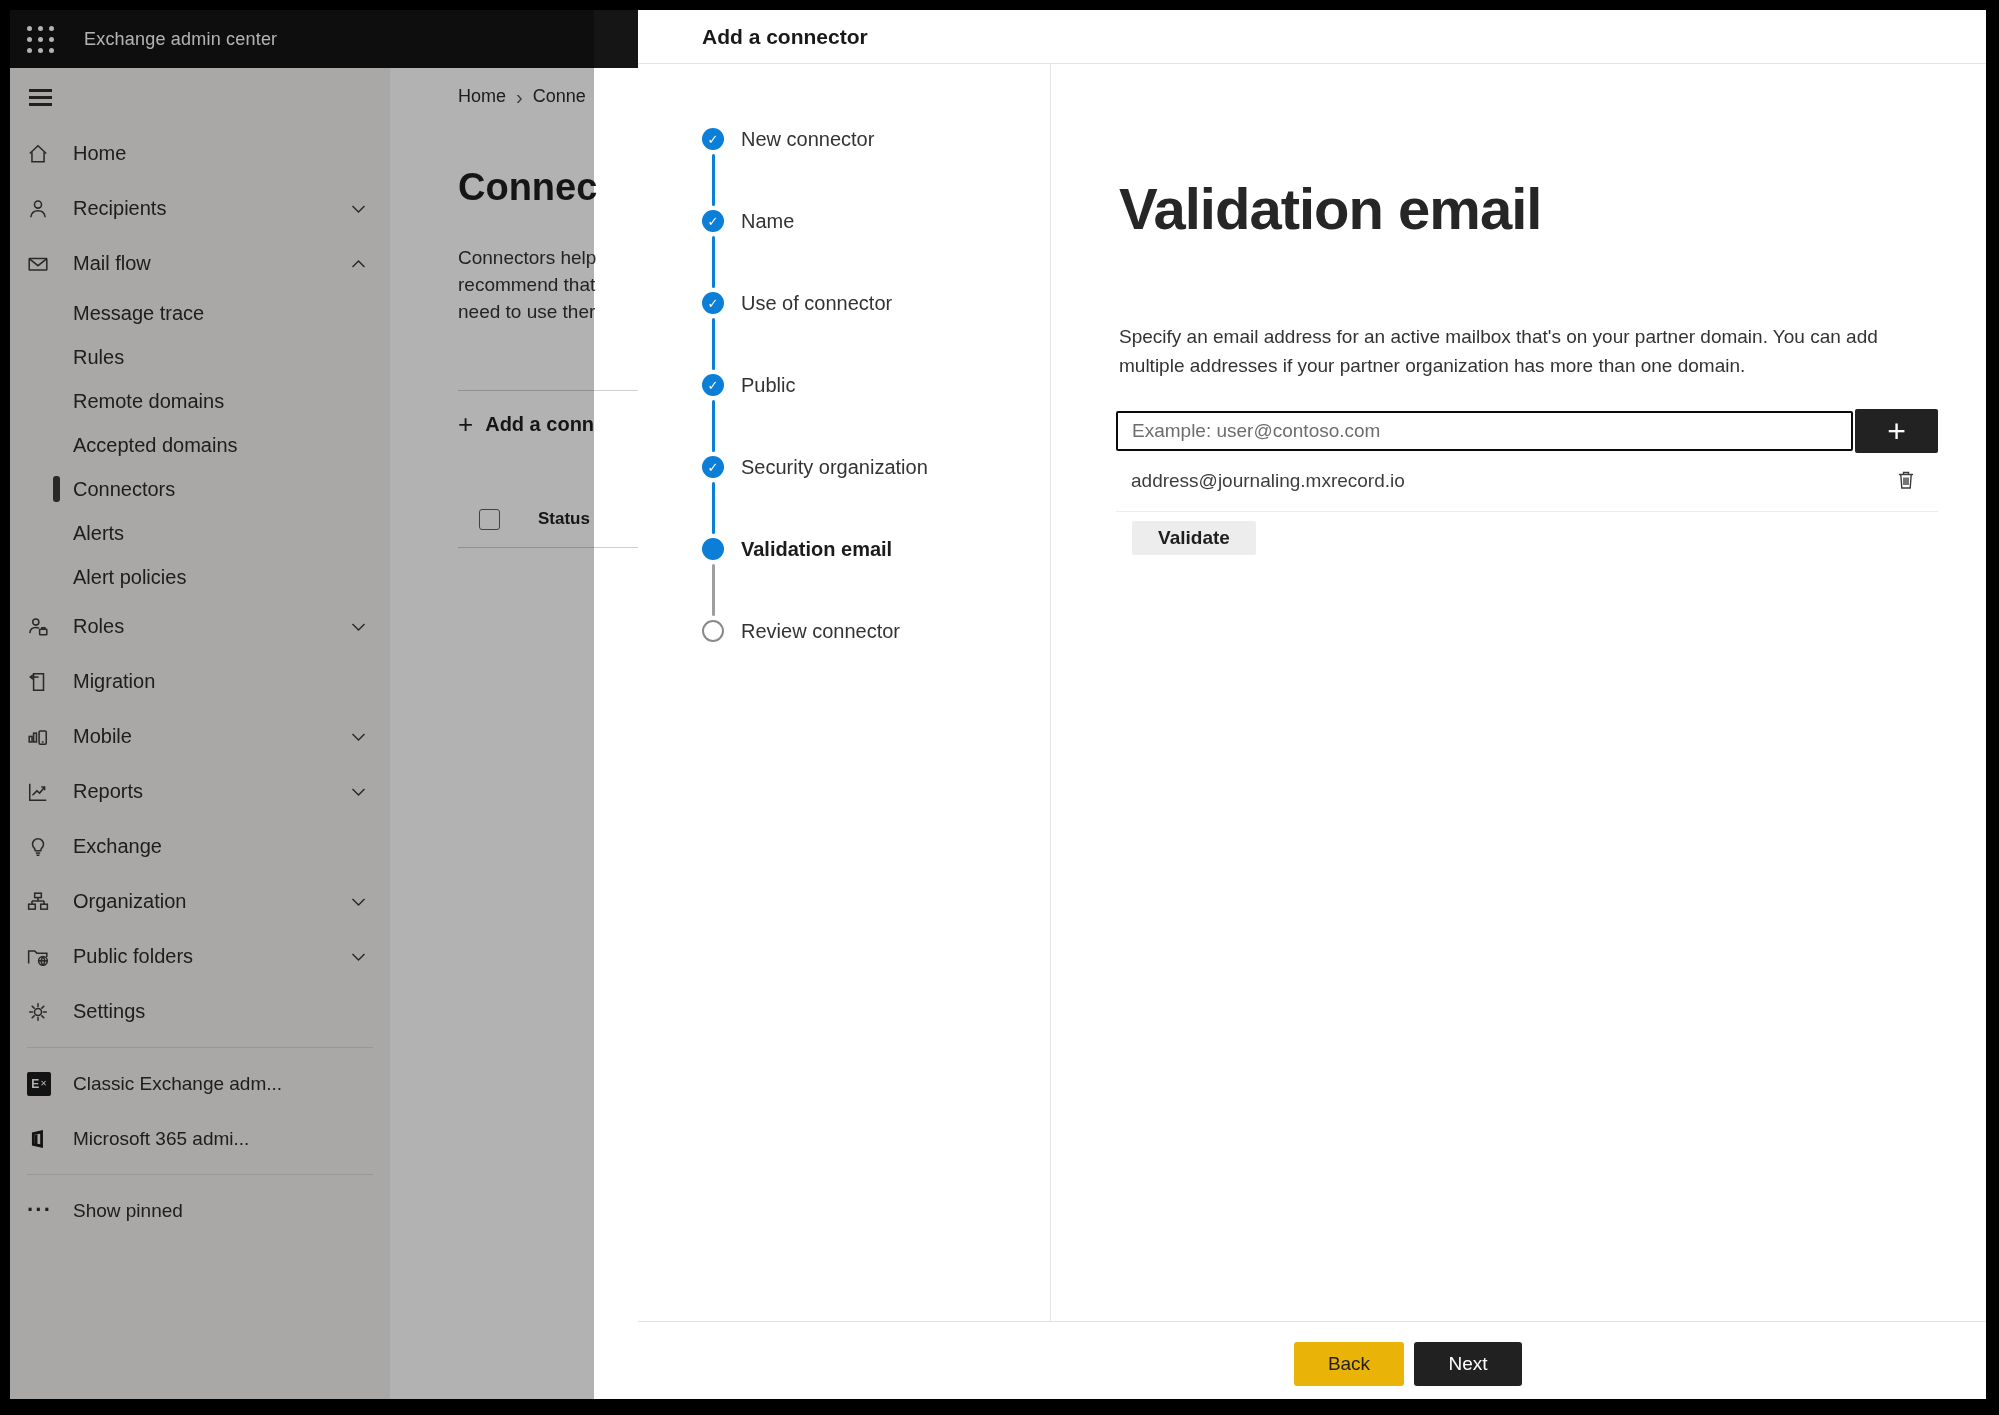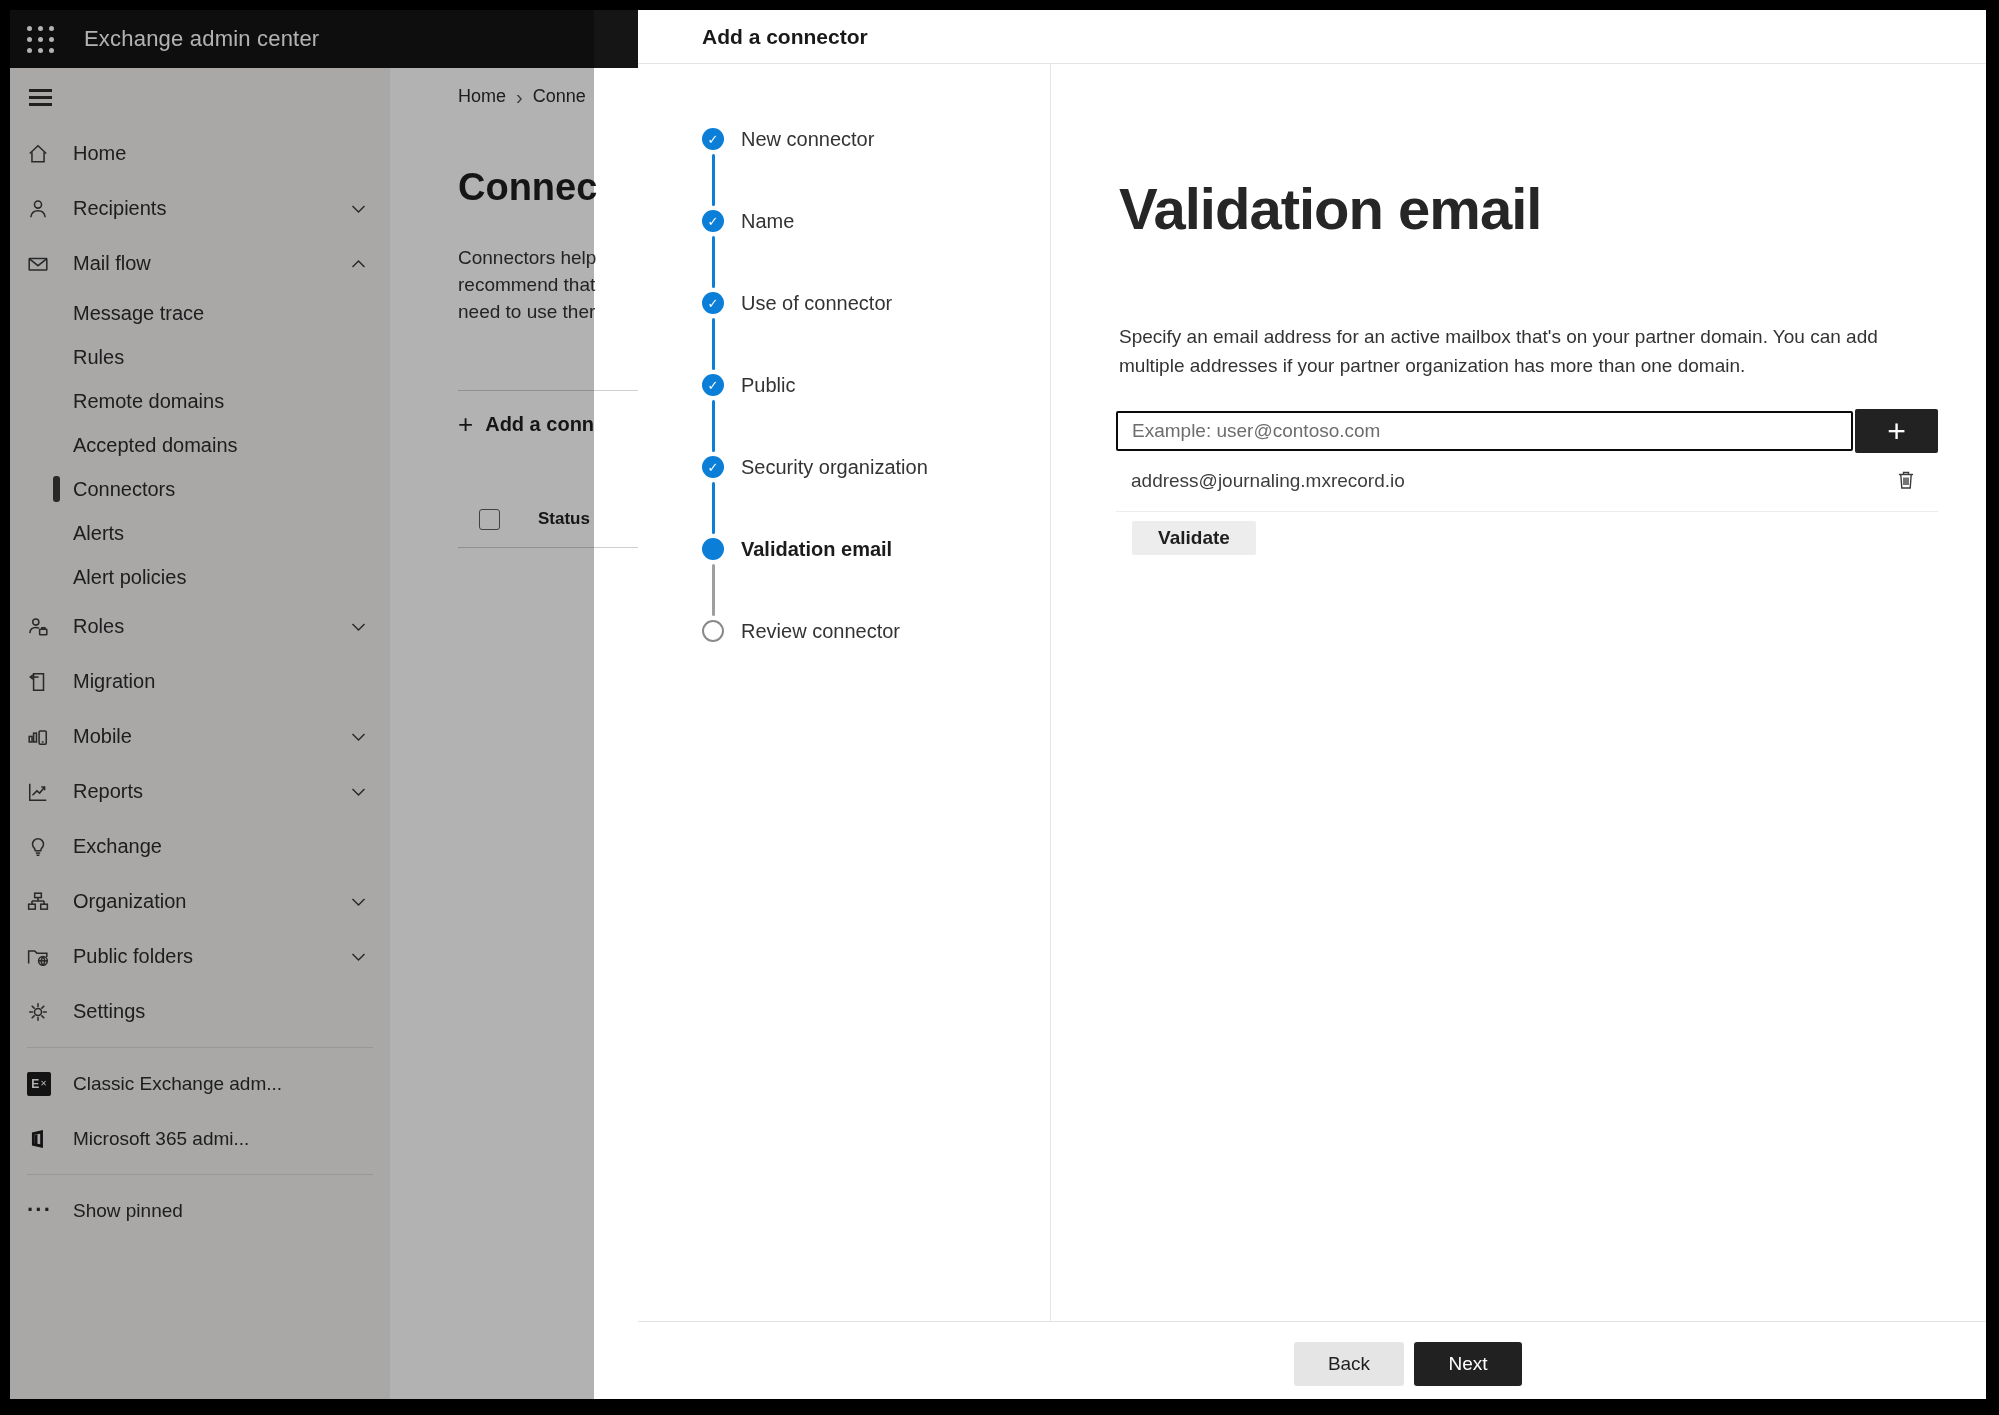--- a/index.html
+++ b/index.html
@@ -4,21 +4,21 @@
 <style>
   html,body{margin:0;padding:0;background:#000;font-family:"Liberation Sans","DejaVu Sans",sans-serif;}
   .frame{position:relative;width:1999px;height:1415px;background:#000;overflow:hidden;}
   .app{position:absolute;left:10px;top:10px;width:1976px;height:1389px;background:#fff;overflow:hidden;}
 
   
   .app-header{position:absolute;left:0;top:0;width:100%;height:58px;background:#151515;}
   .waffle{position:absolute;left:17px;top:13px;width:44px;height:32px;display:flex;align-items:center;justify-content:flex-start;cursor:pointer;}
   .waffle-grid{display:grid;grid-template-columns:repeat(3,5px);grid-template-rows:repeat(3,5px);gap:6px;}
   .waffle-grid i{background:#fff;border-radius:50%;}
-  .app-title{position:absolute;left:74px;top:0;height:58px;line-height:58px;color:#ffffff;font-size:22px;font-weight:400;letter-spacing:.2px;}
+  .app-title{position:absolute;left:74px;top:0;height:58px;line-height:58px;color:#ffffff;font-size:18px;font-weight:400;letter-spacing:.2px;}
 
   
   .sidebar{position:absolute;left:0;top:58px;width:380px;bottom:0;background:#f2f1f0;overflow:hidden;}
   .burger{margin:10px 0 8px 0;height:40px;position:relative;cursor:pointer;}
   .burger .bars{position:absolute;left:19px;top:11px;width:23px;height:17px;}
   .burger .bars i{display:block;height:2.5px;background:#2f2f2f;margin-bottom:4.5px;}
   .nav-item{position:relative;height:55px;cursor:pointer;}
   .nav-item.sub{height:44px;}
   .nav-icon{position:absolute;left:17px;top:50%;margin-top:-11px;width:22px;height:22px;color:#3c3c3c;}
   .nav-icon svg{width:22px;height:22px;display:block;}
@@ -78,21 +78,21 @@
   .email-input::placeholder{color:#6d6d6d;opacity:1;}
   .plus-btn{position:absolute;left:803px;top:345px;width:83px;height:44px;background:#222;border:none;border-radius:2px;color:#fff;font-size:32px;font-weight:300;line-height:40px;cursor:pointer;display:flex;align-items:center;justify-content:center;padding:0;}
   .address-row{position:absolute;left:0;top:397px;width:900px;height:40px;}
   .address-text{position:absolute;left:79px;top:0;line-height:40px;font-size:19px;color:#3d3d3d;white-space:nowrap;}
   .trash-btn{position:absolute;left:839px;top:5px;width:30px;height:30px;background:none;border:none;padding:0;cursor:pointer;color:#3a3a3a;display:flex;align-items:center;justify-content:center;}
   .addr-divider{position:absolute;left:64px;top:447px;width:822px;height:1px;background:#ececec;}
   .validate-btn{position:absolute;left:80px;top:457px;width:124px;height:34px;background:#ededed;border:none;border-radius:2px;font-size:19px;font-weight:600;color:#1f1f1f;font-family:"Liberation Sans",sans-serif;cursor:pointer;}
 
   
   .panel-footer{position:absolute;left:0;bottom:0;width:100%;height:77px;border-top:1px solid #e3e3e3;background:#fff;}
-  .back-btn{position:absolute;left:656px;top:20px;width:110px;height:44px;background:#e5e5e5;border:none;border-radius:3px;font-size:19px;color:#1f1f1f;font-family:"Liberation Sans",sans-serif;cursor:pointer;}
+  .back-btn{position:absolute;left:656px;top:20px;width:110px;height:44px;background:#eab308;border:none;border-radius:3px;font-size:19px;color:#1f1f1f;font-family:"Liberation Sans",sans-serif;cursor:pointer;}
   .next-btn{position:absolute;left:776px;top:20px;width:108px;height:44px;background:#212121;border:none;border-radius:3px;font-size:19px;color:#ffffff;font-family:"Liberation Sans",sans-serif;cursor:pointer;}
 </style>
 </head>
 <body>
 
 <div class="frame">
   <div class="app">
 
     <div class="app-header">
       <div class="waffle">

